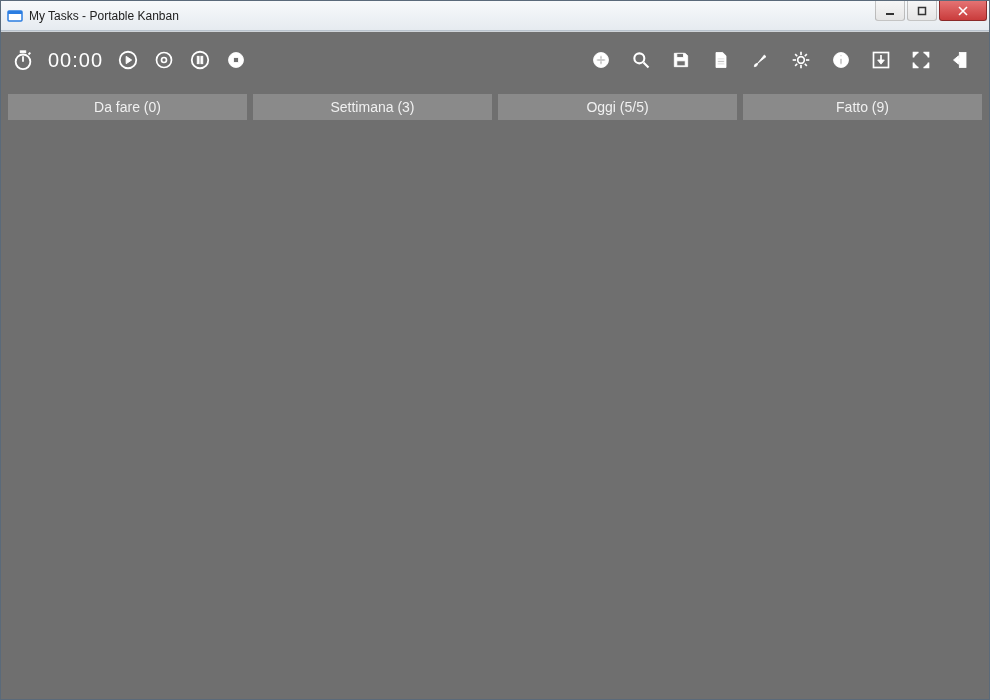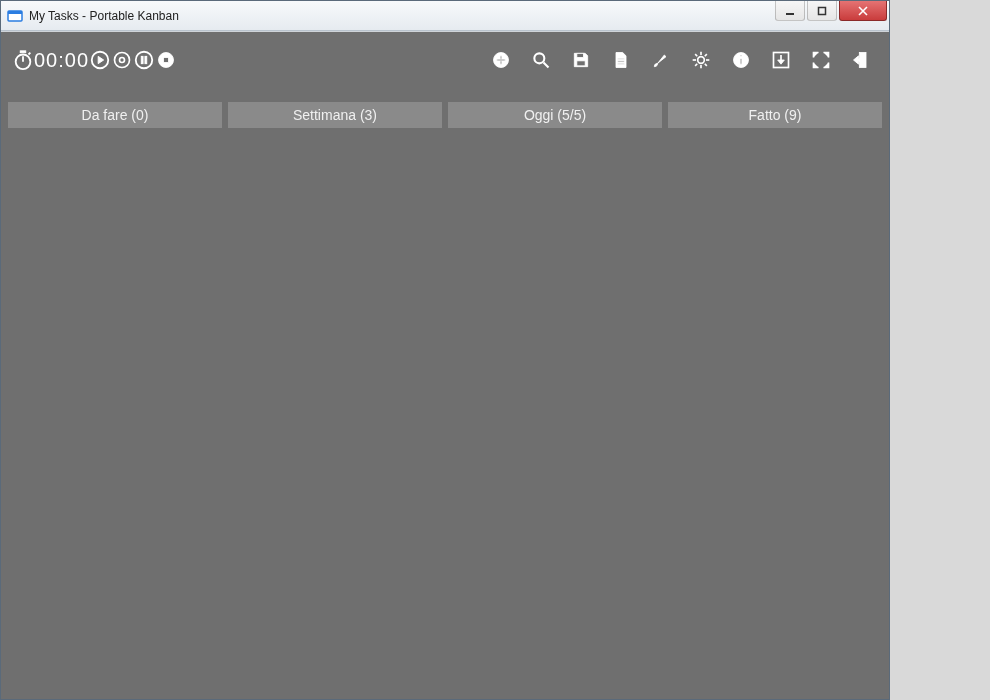--- a/index.html
+++ b/index.html
@@ -1,20 +1,20 @@
 <!DOCTYPE html>
 <html><head>
 <meta charset="utf-8">
 <style>
   * { box-sizing: border-box; margin: 0; padding: 0; }
   html, body { width: 990px; height: 700px; overflow: hidden; font-family: "Segoe UI", Tahoma, sans-serif; }
   body { background: #d9d9d9; }
 
   .window {
-    width: 890px; height: 700px;
+    width: 990px; height: 700px;
     border: 1px solid #5a6a7a;
     background: #d946ef;
     display: flex; flex-direction: column;
     box-shadow: 0 0 0 1px rgba(0,0,0,0.05) inset;
   }
 
   
   .titlebar {
     height: 30px;
     background: linear-gradient(#f7f9fb, #e6ebf0);
@@ -47,30 +47,30 @@
   .client {
     flex:1; background:#6f6f6f; padding:6px 7px; display:flex; flex-direction:column;
     border-top:1px solid #cfd4d9;
   }
 
   .toolbar {
     height: 44px;
     display:flex; align-items:center;
     padding: 0 4px;
   }
-  .toolbar .left { display:flex; align-items:center; gap:0; }
+  .toolbar .left { display:flex; align-items:center; gap:14px; }
   .toolbar .right { display:flex; align-items:center; gap:18px; margin-left:auto; padding-right:6px; }
 
   .tb-icon { width:22px; height:22px; display:flex; align-items:center; justify-content:center; cursor:pointer; }
   .tb-icon svg { fill:#fff; stroke:#fff; }
 
   .timer-value { color:#fff; font-size:20px; font-weight:400; letter-spacing:1px; }
 
   .columns {
-    margin-top:20px;
+    margin-top:12px;
     display:flex; gap:6px;
   }
   .col-head {
     flex:1;
     height:26px;
     background:#8a8a8a;
     color:#f0f0f0;
     font-size:14px;
     display:flex; align-items:center; justify-content:center;
     cursor:pointer;

